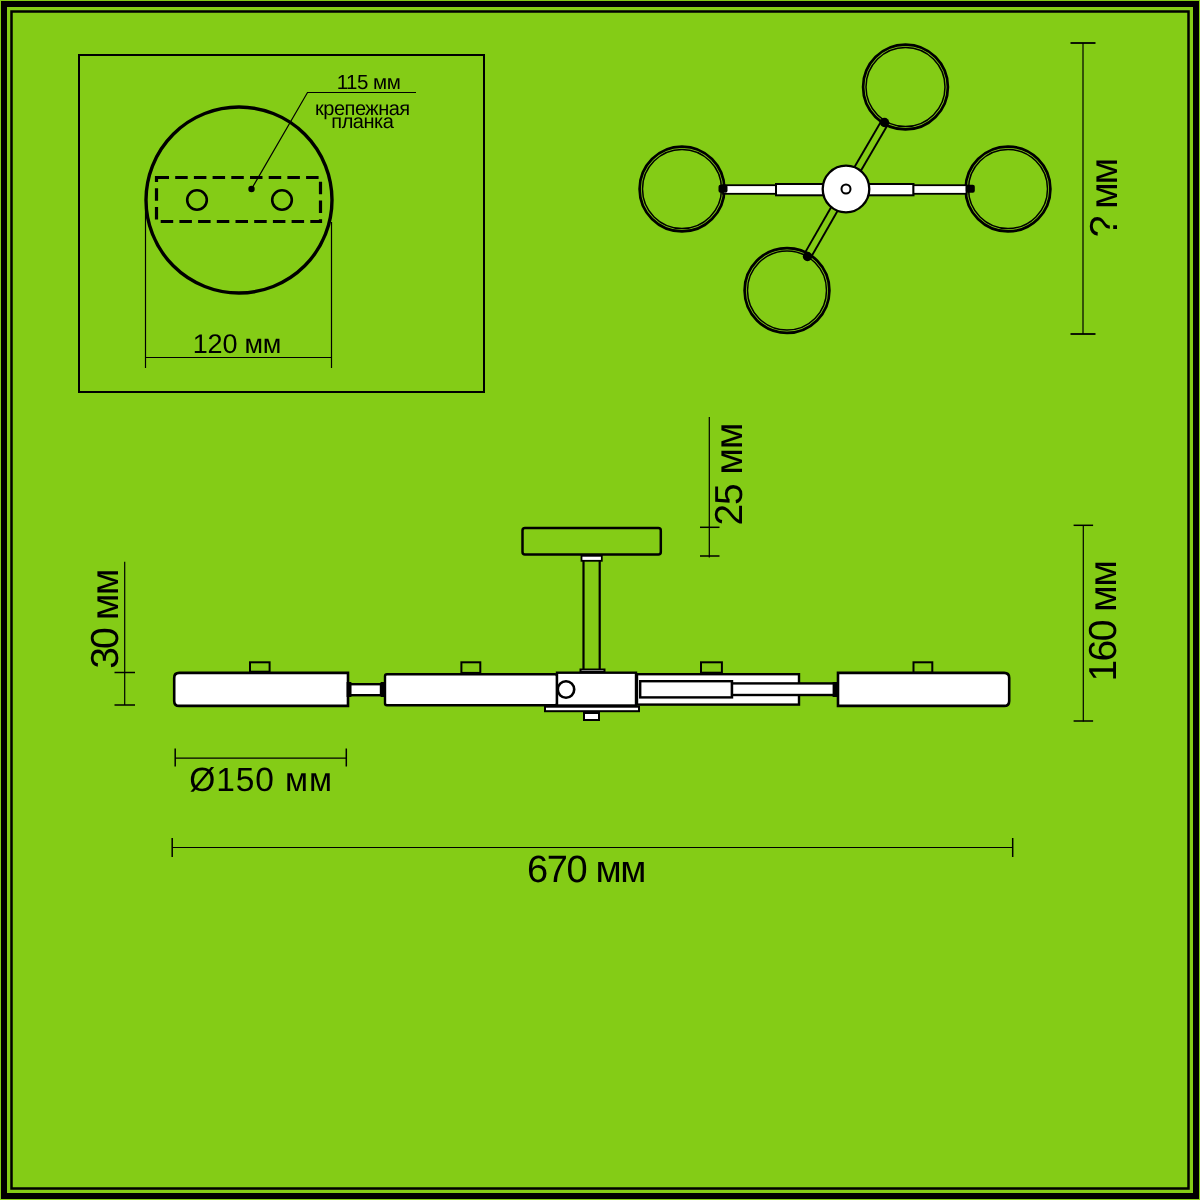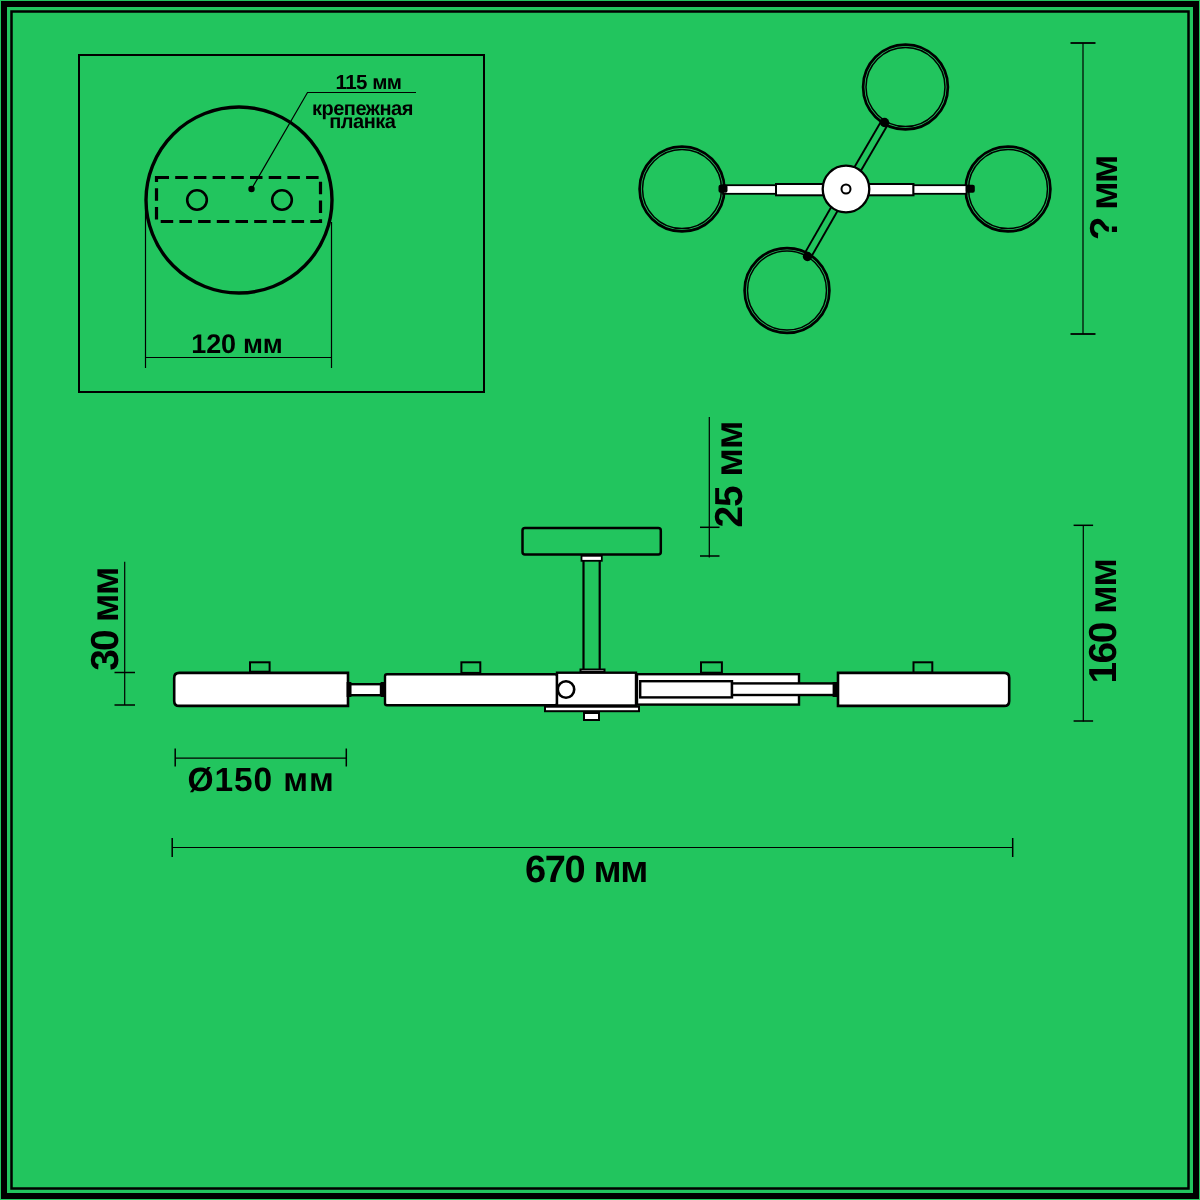--- a/index.html
+++ b/index.html
@@ -1,16 +1,16 @@
 <!DOCTYPE html>
 <html><head>
 <meta charset="utf-8">
 <style>
   html,body{margin:0;padding:0;background:#ffffff;}
-  #page{position:relative;width:1200px;height:1200px;background:#22c55e;overflow:hidden;font-weight:bold;}
+  #page{position:relative;width:1200px;height:1200px;background:#84cc16;overflow:hidden;}
   svg{display:block;}
   text{font-family:"Liberation Sans", sans-serif;fill:#000;text-rendering:geometricPrecision;}
 </style>
 </head>
 <body>
 <div id="page">
 <svg width="1200" height="1200" viewBox="0 0 1200 1200">
 
   <rect x="4" y="4" width="1192" height="1192" fill="none" stroke="#000" stroke-width="6"></rect>
   <rect x="11.5" y="11.5" width="1177" height="1177" fill="none" stroke="#000" stroke-width="2.5"></rect>

